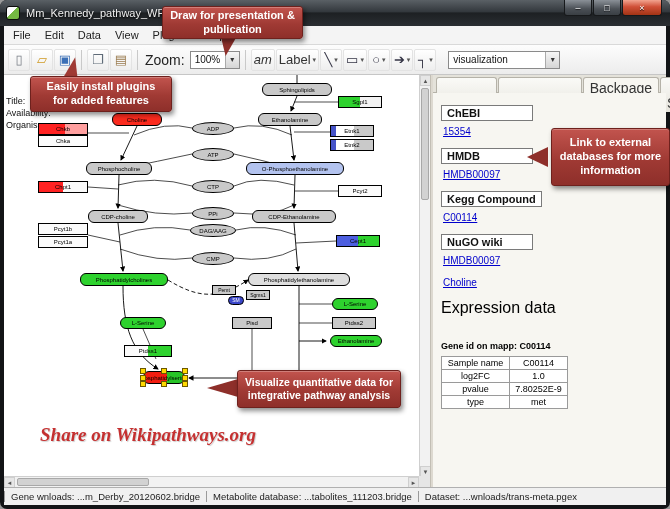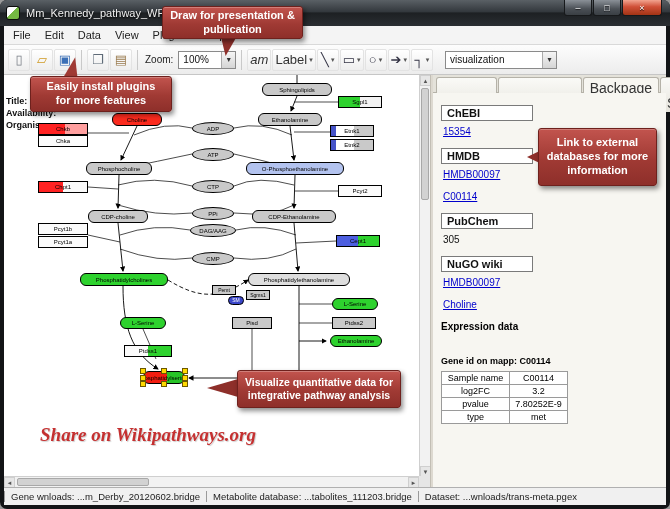--- a/index.html
+++ b/index.html
@@ -19,30 +19,30 @@
 .toolbar{height:30px;background:linear-gradient(#fdfdfd,#ececec);border-bottom:1px solid #c6c6c6;display:flex;align-items:center;padding:0 4px;gap:2px;flex:none}
 .tb-group{display:flex;gap:1px}
 .tb-btn{height:22px;min-width:22px;display:flex;align-items:center;justify-content:center;border:1px solid #e3e3e3;border-radius:2px;background:linear-gradient(#fff,#eee);font-size:12px;color:#445;padding:0 2px}
 .tb-btn .glyph{font-size:13px;line-height:1}
 .g-new-file{color:#7b8088}.g-open-file{color:#cf9a25}.g-save-file{color:#3b6fb6}.g-copy{color:#5f6b78}.g-paste{color:#9a7b4f}
 .g-datanode-tool{font-size:9px;font-style:italic;color:#333}
 .g-label-tool{font-size:9px;color:#333}
 .g-line-tool,.g-rectangle-tool,.g-oval-tool,.g-arrow-tool,.g-connector-tool{font-size:11px;color:#334}
 .tb-btn .dd{font-size:7px;color:#555;margin-left:2px}
 .tb-sep{width:1px;height:20px;background:#c9c9c9;margin:0 3px}
-.zoom-label{font-size:10px;color:#222;margin:0 3px 0 2px}
+.zoom-label{font-size:14px;color:#222;margin:0 3px 0 2px}
 .combo{height:18px;background:#fff;border:1px solid #8a8a8a;display:flex;align-items:center;font-size:10px;padding-left:4px;color:#111}
-.zoom-combo{width:58px}
+.zoom-combo{width:50px}
 .vis-combo{width:112px;margin-left:10px}
 .combo-arrow{margin-left:auto;width:14px;height:100%;background:linear-gradient(#f5f5f5,#d5d5d5);border-left:1px solid #aaa;display:flex;align-items:center;justify-content:center;font-size:8px;color:#333}
 
 .main{flex:1;display:flex;min-height:0}
 .canvas{position:relative;width:426px;flex:none;background:#fff;overflow:hidden}
 .edges{position:absolute;left:0;top:0}
-.info-label{position:absolute;left:2px;font-size:9px;font-weight:bold;color:#111;white-space:nowrap}
+.info-label{position:absolute;left:2px;font-size:9px;font-weight:normal;color:#111;white-space:nowrap}
 .info-label:nth-child(1){top:21px}
 .info-label:nth-child(2){top:33px}
 .info-label:nth-child(3){top:45px}
 
 .node{position:absolute;border:1px solid #000;display:flex;align-items:center;justify-content:center;font-size:6px;color:#000;overflow:hidden;white-space:nowrap;line-height:1}
 .k-met{border-radius:6px}
 .k-ell{border-radius:50%}
 .node.small{font-size:5px}
 .f-gray{background:#c9c9c9}
 .f-lightgray{background:#dedede}
@@ -74,34 +74,34 @@
 
 .sidepanel{flex:1;background:#efeee8;display:flex;flex-direction:column;min-width:0}
 .tabs{height:18px;display:flex;padding:2px 3px 0;gap:1px;background:#e4e2da;border-bottom:1px solid #b5b2a8;flex:none}
 .tab{font-size:14px;padding:17px 6px;background:linear-gradient(#fafaf7,#e6e4dc);border:1px solid #b5b2a8;border-bottom:none;border-radius:3px 3px 0 0;color:#333;white-space:nowrap}
 .tab.active{background:#f7f6f1;margin-bottom:-1px;padding-top:2px}
 .panel-body{flex:1;padding:12px 0 0 8px;overflow:hidden;background:#f7f6f1}
 .bp-section{margin-bottom:11px}
 .bp-header{width:fit-content;min-width:92px;background:#fff;border:1px solid #7a7a7a;font-size:11px;font-weight:bold;padding:1px 5px;color:#111}
 .bp-value{font-size:10px;margin:5px 0 0 2px;color:#111;display:block;text-decoration:none}
 .bp-value.link{color:#0000cc;text-decoration:underline}
-.exp-title{font-size:10px;font-weight:bold;margin-top:2px;color:#000}
+.exp-title{font-size:16px;font-weight:normal;margin-top:2px;color:#000}
 .gene-id{font-size:9px;font-weight:bold;margin-top:24px;color:#000}
 .exp-table{border-collapse:collapse;margin-top:5px}
 .exp-table td{border:1px solid #9a9a9a;background:#fff;font-size:9px;padding:1px 4px;text-align:center;height:13px;color:#000}
 .exp-table td:first-child{width:68px}
 .exp-table td:last-child{width:58px}
 
 .statusbar{height:18px;background:#f0f0f0;border-top:1px solid #b0b0b0;display:flex;align-items:center;font-size:9.5px;color:#222;overflow:hidden;flex:none}
 .status-seg{border-left:1px solid #9a9a9a;padding:0 6px;white-space:nowrap}
 
 .callout{position:absolute;z-index:60;background:linear-gradient(#c2544e,#a03a34 55%,#8e2f2a);border:1px solid #6e211d;border-radius:3px;color:#fff;font-weight:bold;font-size:11px;text-align:center;display:flex;align-items:center;justify-content:center;padding:3px 7px;box-shadow:2px 3px 5px rgba(0,0,0,.45),inset 0 1px 0 rgba(255,255,255,.25);line-height:1.25}
 #co-draw{left:162px;top:6px;width:141px;height:33px}
 #co-plugins{left:30px;top:76px;width:142px;height:36px}
-#co-link{left:538px;top:128px;width:119px;height:58px}
+#co-link{left:551px;top:128px;width:119px;height:58px}
 #co-visualize{left:237px;top:370px;width:164px;height:38px;font-size:10.5px}
 .co-arrow{position:absolute;z-index:59;width:0;height:0}
 #co-draw-arrow{left:219px;top:36px;border-left:8px solid transparent;border-right:8px solid transparent;border-top:20px solid #8e2f2a;transform:rotate(8deg)}
 #co-plugins-arrow{left:66px;top:57px;border-left:7px solid transparent;border-right:7px solid transparent;border-bottom:21px solid #a03a34;transform:rotate(12deg)}
 #co-link-arrow{left:527px;top:147px;border-top:10px solid transparent;border-bottom:10px solid transparent;border-right:21px solid #8e2f2a}
 #co-visualize-arrow{left:207px;top:379px;border-top:9px solid transparent;border-bottom:9px solid transparent;border-right:31px solid #8e2f2a}
 .share-text{position:absolute;left:40px;top:424px;z-index:60;font-family:"Liberation Serif",serif;font-style:italic;font-weight:bold;font-size:19px;color:#c53030;text-shadow:1px 1px 1px rgba(0,0,0,.2)}
 </style>
 </head>
 <body>
@@ -314,45 +314,42 @@
           <div id="bp-sections">
               <div class="bp-section">
                 <div class="bp-header">ChEBI</div>
                 <a class="bp-value link">15354</a>
               </div>
               <div class="bp-section">
                 <div class="bp-header">HMDB</div>
                 <a class="bp-value link">HMDB00097</a>
               </div>
               <div class="bp-section">
+                <div class="bp-header">Kegg Compound</div>
                 <a class="bp-value link">C00114</a>
-              </div>
-              <div class="bp-section">
-                <div class="bp-header">PubChem</div>
-                <div class="bp-value">305</div>
               </div>
               <div class="bp-section">
                 <div class="bp-header">NuGO wiki</div>
                 <a class="bp-value link">HMDB00097</a>
               </div>
               <div class="bp-section">
                 <a class="bp-value link">Choline</a>
               </div>
             </div>
           <div class="exp-title">Expression data</div>
           <div class="gene-id">Gene id on mapp: C00114</div>
           <table class="exp-table">
               <tbody id="exp-tbody">
                 <tr>
                   <td>Sample name</td>
                   <td>C00114</td>
                 </tr>
                 <tr>
                   <td>log2FC</td>
-                  <td>3.2</td>
+                  <td>1.0</td>
                 </tr>
                 <tr>
                   <td>pvalue</td>
                   <td>7.80252E-9</td>
                 </tr>
                 <tr>
                   <td>type</td>
                   <td>met</td>
                 </tr>
               </tbody>
@@ -365,21 +362,21 @@
     <div class="statusbar">
         <div class="status-seg">Gene wnloads: ...m_Derby_20120602.bridge</div>
         <div class="status-seg">Metabolite database: ...tabolites_111203.bridge</div>
         <div class="status-seg">Dataset: ...wnloads/trans-meta.pgex</div>
       </div>
 
   </div>
 
   <div class="callout" id="co-draw">Draw for presentation &amp; publication</div>
   <div class="co-arrow" id="co-draw-arrow"></div>
-  <div class="callout" id="co-plugins">Easily install plugins for more features</div>
+  <div class="callout" id="co-plugins">Easily install plugins for added features</div>
   <div class="co-arrow" id="co-plugins-arrow"></div>
   <div class="callout" id="co-link">Link to external databases for more information</div>
   <div class="co-arrow" id="co-link-arrow"></div>
   <div class="callout" id="co-visualize">Visualize quantitative data for integrative pathway analysis</div>
   <div class="co-arrow" id="co-visualize-arrow"></div>
   <div class="share-text">Share on Wikipathways.org</div>
 
 </div>
 
 </body></html>

